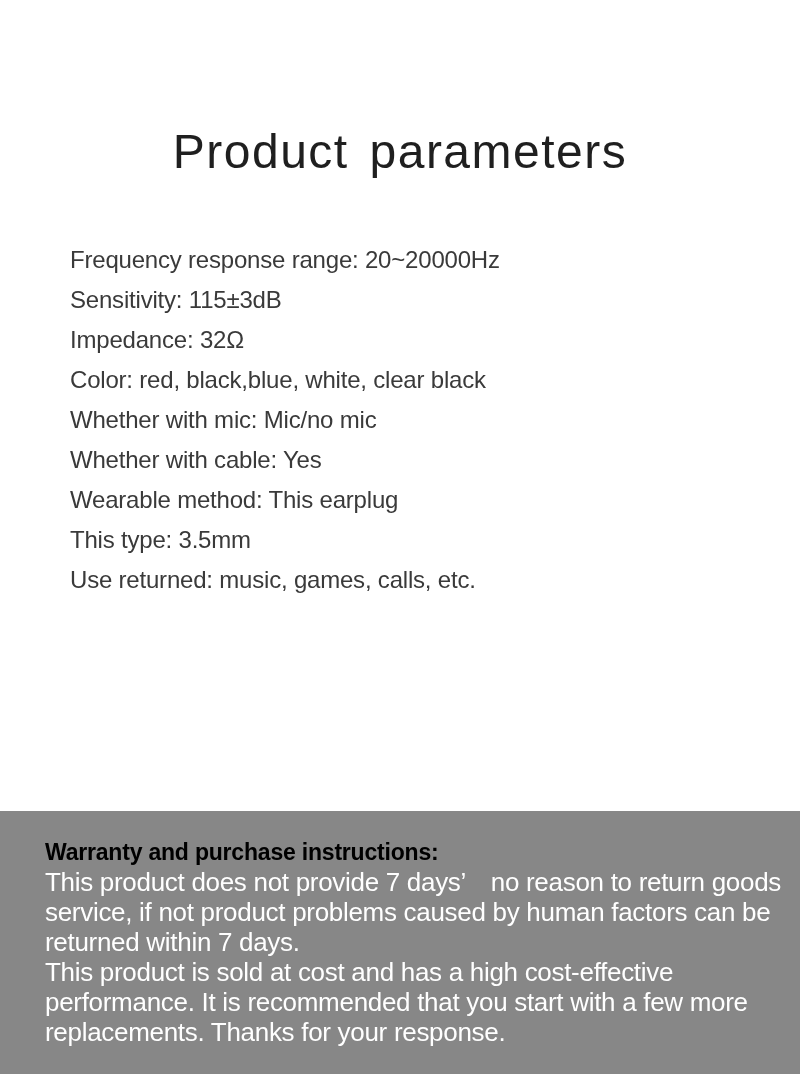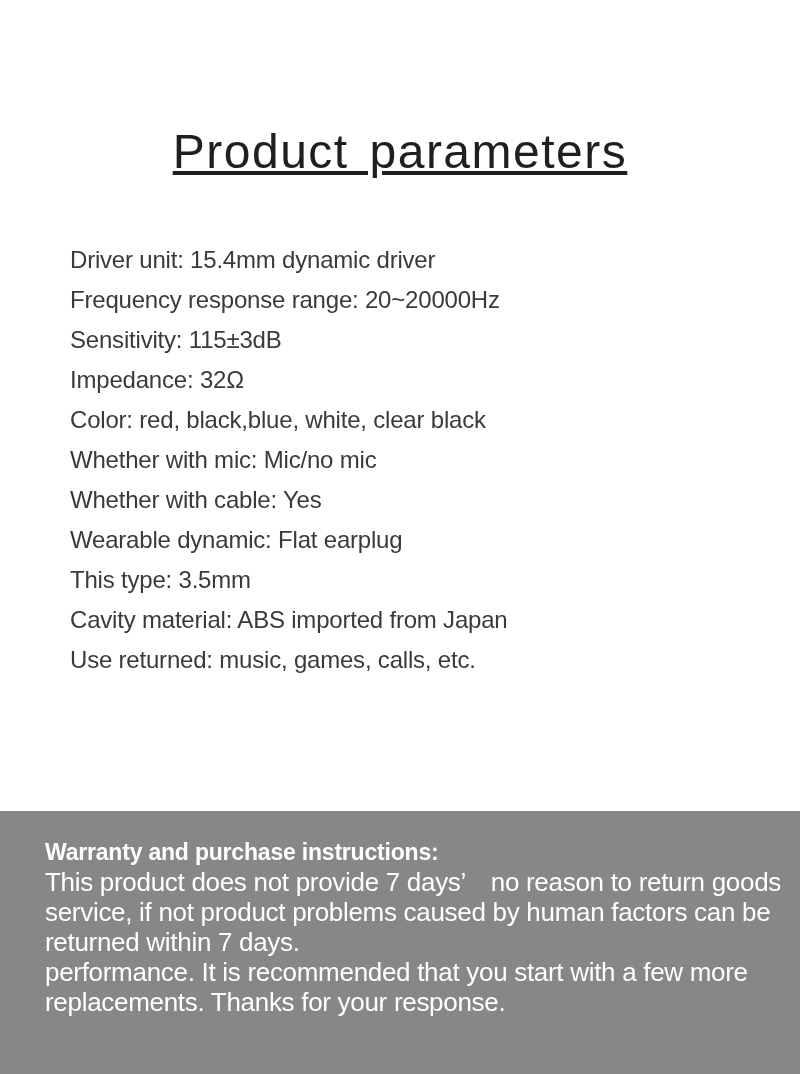--- a/index.html
+++ b/index.html
@@ -21,21 +21,20 @@
     left: 0;
     width: 800px;
     margin: 0;
     text-align: center;
     font-size: 48px;
     font-weight: 300;
     letter-spacing: 1.5px;
     word-spacing: 6px;
     color: #1f1f1f;
     line-height: 60px;
-    text-decoration: underline;
   }
   .params {
     position: absolute;
     top: 240px;
     left: 70px;
     margin: 0;
     padding: 0;
     list-style: none;
   }
   .params li {
@@ -52,55 +51,54 @@
     width: 800px;
     height: 263px;
     background: #878787;
     box-sizing: border-box;
     padding: 26px 40px 0 45px;
   }
   .warranty-heading {
     font-size: 23px;
     font-weight: bold;
     line-height: 30px;
-    color: #ffffff;
+    color: #000000;
     letter-spacing: -0.2px;
     white-space: pre;
   }
   .warranty-line {
     font-size: 26px;
     line-height: 30px;
     color: #ffffff;
     letter-spacing: -0.3px;
     white-space: pre;
   }
 </style>
 </head>
 <body>
 
 <div class="page">
 
   <h1 class="title">Product parameters</h1>
 
   <ul class="params">
-    <li>Driver unit: 15.4mm dynamic driver</li>
     <li>Frequency response range: 20~20000Hz</li>
     <li>Sensitivity: 115±3dB</li>
     <li>Impedance: 32Ω</li>
     <li>Color: red, black,blue, white, clear black</li>
     <li>Whether with mic: Mic/no mic</li>
     <li>Whether with cable: Yes</li>
-    <li>Wearable dynamic: Flat earplug</li>
+    <li>Wearable method: This earplug</li>
     <li>This type: 3.5mm</li>
-    <li>Cavity material: ABS imported from Japan</li>
     <li>Use returned: music, games, calls, etc.</li>
   </ul>
 
   <footer class="warranty">
     <div class="warranty-heading">Warranty and purchase instructions:</div>
     <div class="warranty-line">This product does not provide 7 days’　no reason to return goods</div>
     <div class="warranty-line">service, if not product problems caused by human factors can be</div>
     <div class="warranty-line">returned within 7 days.</div>
+    <div class="warranty-line">This product is sold at cost and has a high cost-effective</div>
     <div class="warranty-line">performance. It is recommended that you start with a few more</div>
     <div class="warranty-line">replacements. Thanks for your response.</div>
   </footer>
 
 </div>
 
 </body></html>

